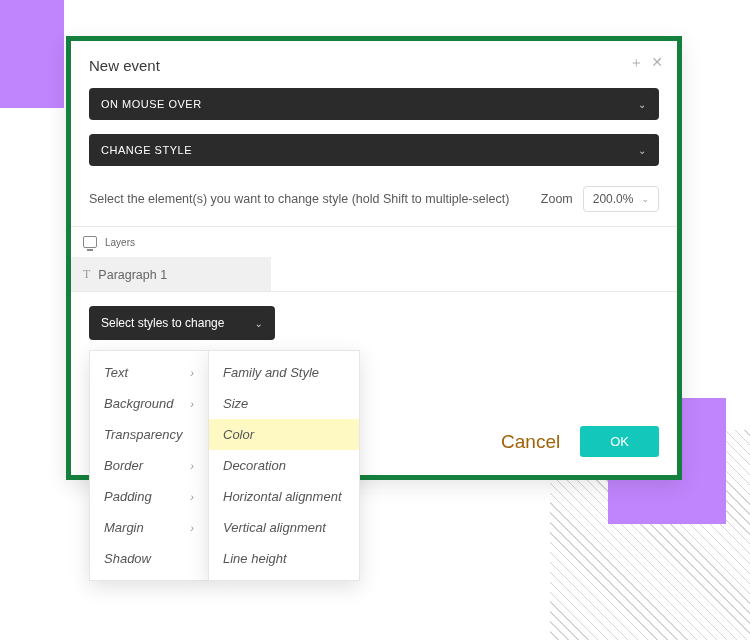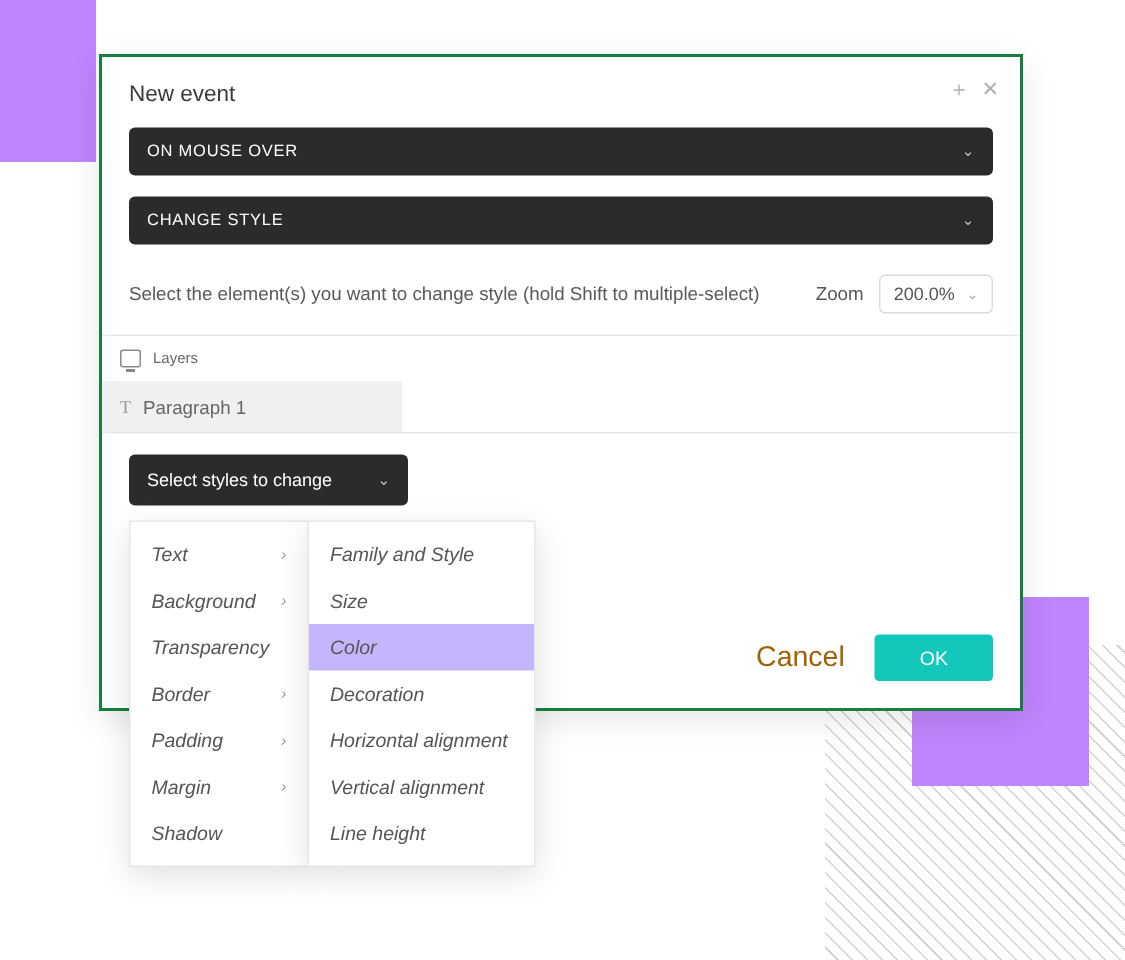--- a/index.html
+++ b/index.html
@@ -35,21 +35,21 @@
         transparent 6px,
         #d4d4d8 6px,
         #d4d4d8 7px
       );
     }
     .dialog {
       position: absolute;
       top: 36px; left: 66px;
       width: 616px;
       background: #ffffff;
-      border: 2px solid #15803d;
+      border: 5px solid #15803d;
       box-shadow: 0 6px 20px rgba(0,0,0,0.10);
       z-index: 2;
     }
     .dialog-header {
       padding: 16px 18px 14px;
       position: relative;
     }
     .dialog-title {
       font-size: 15px;
       color: #3a3a3a;
@@ -242,21 +242,21 @@
       font-size: 13px;
       color: #555;
       cursor: pointer;
       white-space: nowrap;
     }
     .menu-item .chev-right {
       font-size: 11px;
       color: #999;
     }
     .menu-item.selected {
-      background: #c4b5fd;
+      background: #fef9c3;
     }
   </style>
 </head>
 <body>
 
 <div class="bg-purple-square"></div>
 <div class="bg-diagonal"></div>
 <div class="bg-purple-square-right"></div>
 
 <div class="dialog">

